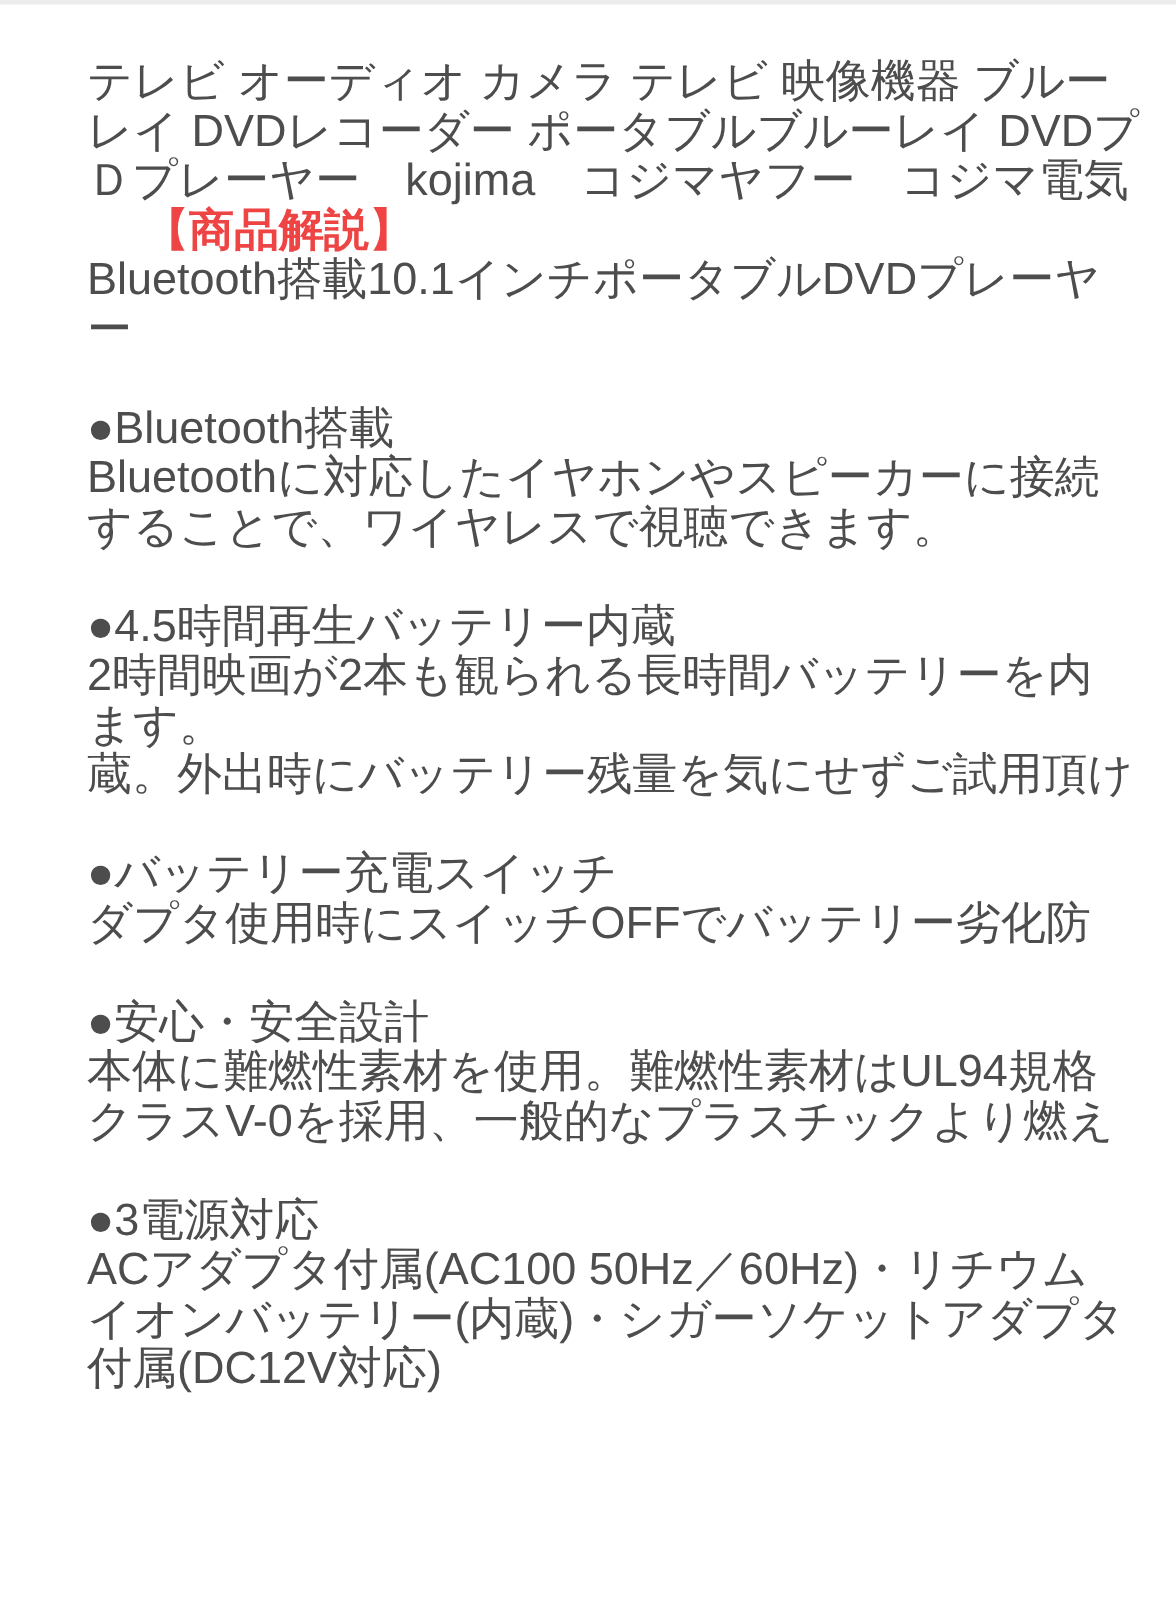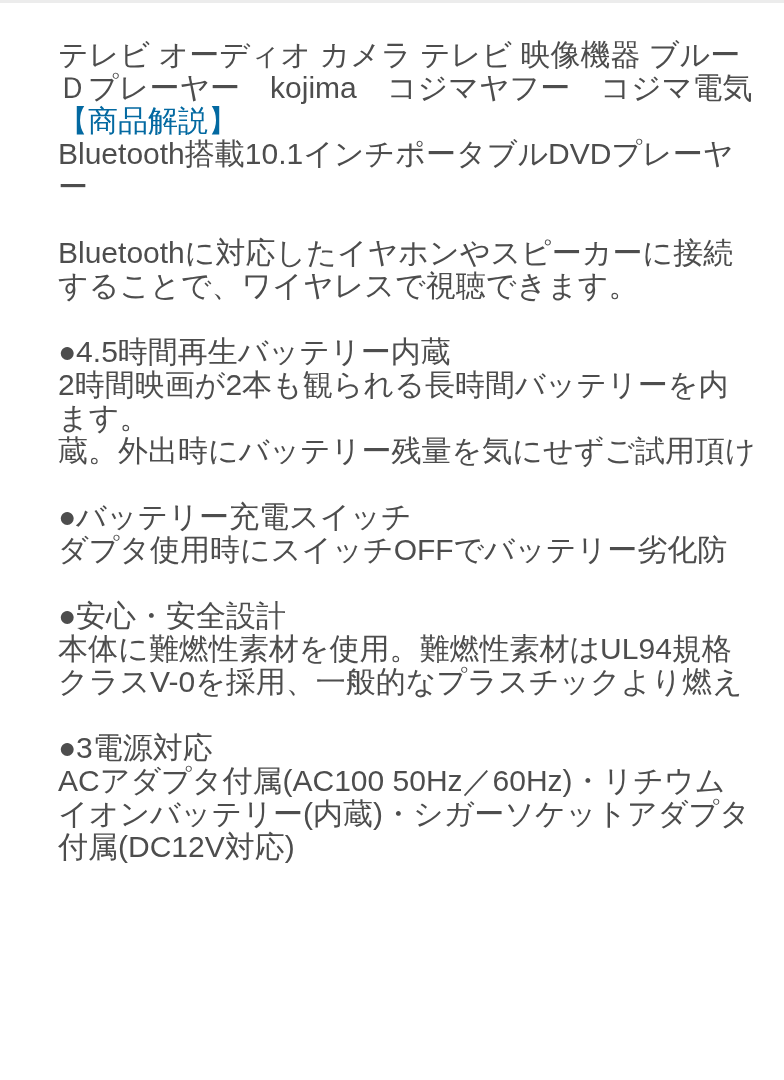--- a/index.html
+++ b/index.html
@@ -25,47 +25,50 @@
     color: #4d4d4d;
     font-size: 30px;
     line-height: 33px;
     letter-spacing: 0;
   }
   .line {
     white-space: nowrap;
     height: 33px;
   }
   .section-header {
-    color: #0369a1;
-    font-weight: normal;
+    color: #ef4444;
+    font-weight: bold;
+    margin-left: 38px;
   }
   .feature-block {
     margin-top: 33px; 
   }
 </style>
 </head>
 <body>
 
 <div class="top-edge"></div>
 
 <div class="page">
 
   <div>
     <div class="line">テレビ オーディオ カメラ テレビ 映像機器 ブルー</div>
+    <div class="line">レイ DVDレコーダー ポータブルブルーレイ DVDプ</div>
     <div class="line">Ｄプレーヤー　kojima　コジマヤフー　コジマ電気</div>
   </div>
 
   <div class="line section-header">【商品解説】</div>
 
   <div>
     <div class="line">Bluetooth搭載10.1インチポータブルDVDプレーヤ</div>
     <div class="line">ー</div>
   </div>
 
   <div class="feature-block">
+    <div class="line">●Bluetooth搭載</div>
     <div class="line">Bluetoothに対応したイヤホンやスピーカーに接続</div>
     <div class="line">することで、ワイヤレスで視聴できます。</div>
   </div>
 
   <div class="feature-block">
     <div class="line">●4.5時間再生バッテリー内蔵</div>
     <div class="line">2時間映画が2本も観られる長時間バッテリーを内</div>
     <div class="line">ます。</div>
     <div class="line">蔵。外出時にバッテリー残量を気にせずご試用頂け</div>
   </div>

